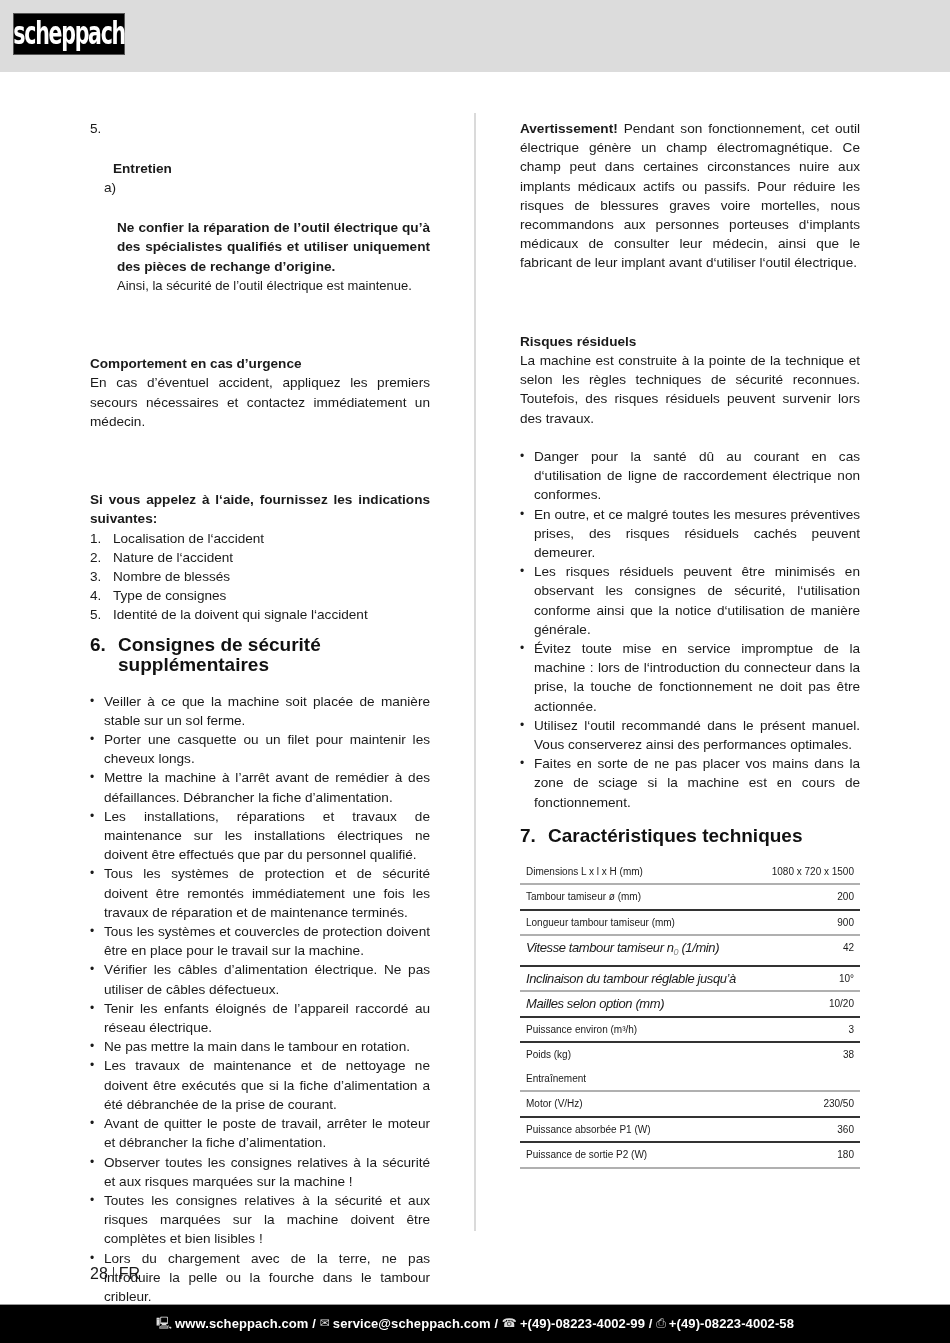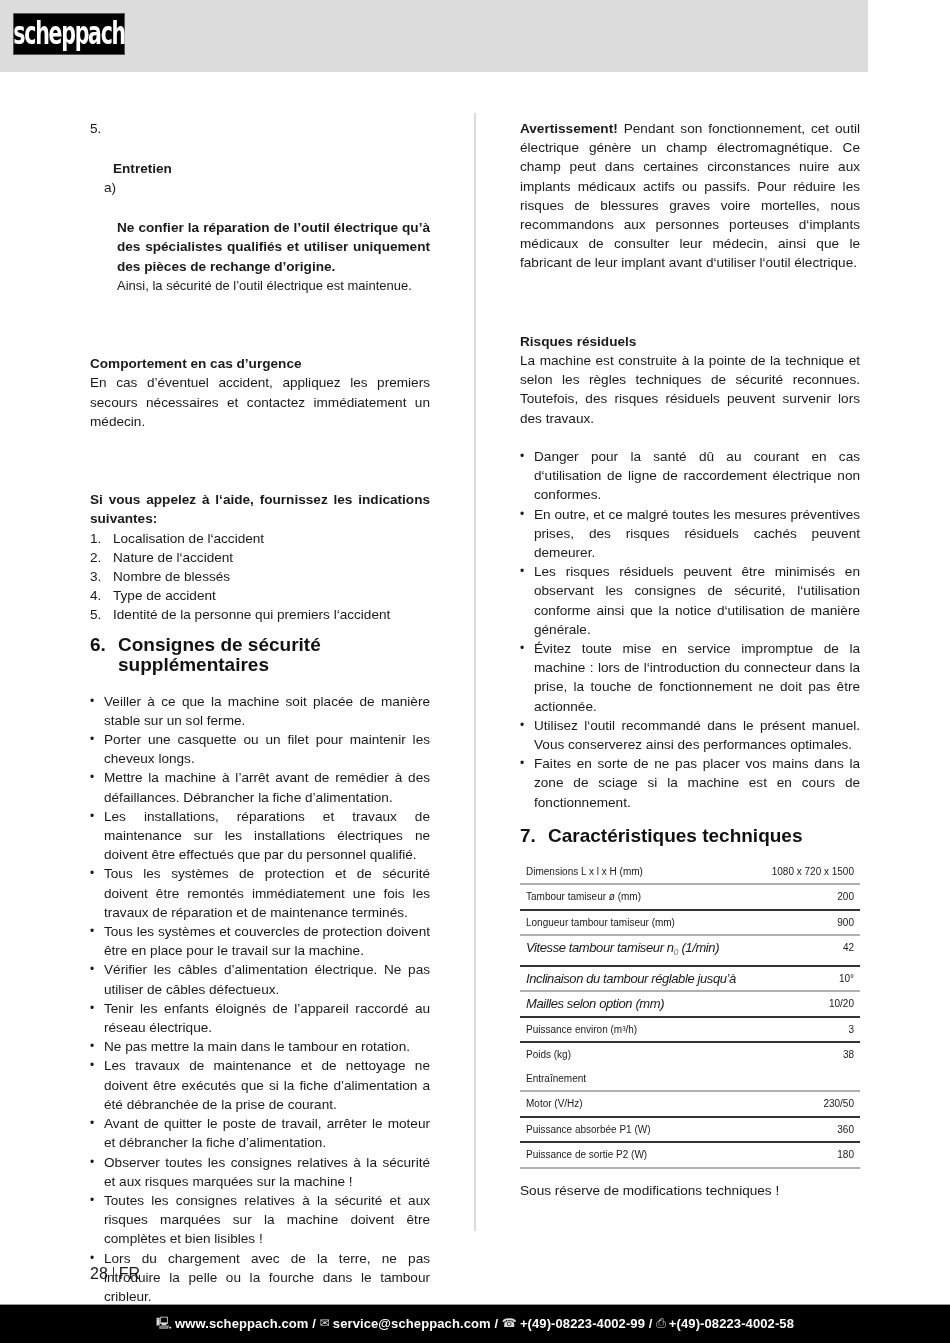--- a/index.html
+++ b/index.html
@@ -1,19 +1,19 @@
 <!DOCTYPE html>
 <html><head>
   <meta charset="utf-8">
   <style>
     * { margin: 0; padding: 0; box-sizing: border-box; }
     html, body { width: 950px; height: 1343px; background: #ffffff; overflow: hidden; }
     body { position: relative; font-family: "Liberation Sans", sans-serif; color: #1a1a1a; font-size: 13.6px; line-height: 19.2px; }
 
-    .top-bar { position: absolute; left: 0; top: 0; width: 868px; height: 72px; background: #dcdcdc; }
+    .top-bar { position: absolute; left: 0; top: 0; width: 950px; height: 72px; background: #dcdcdc; }
     .logo { position: absolute; left: 13px; top: 13px; width: 112px; height: 42px; background: #000; border: 1px solid #555; display: flex; align-items: center; justify-content: center; }
     .logo span { color: #fff; font-family: "DejaVu Sans", sans-serif; font-weight: bold; font-size: 25px; letter-spacing: -1.5px; transform: scaleY(1.25) scaleX(0.82); display: inline-block; }
 
     .col { position: absolute; top: 119px; }
     .col-left { left: 90px; width: 340px; }
     .col-right { left: 520px; width: 340px; }
     .divider { position: absolute; left: 474px; top: 113px; width: 2px; height: 1118px; background: #dadada; }
 
     p, li, .row { text-align: justify; }
     .bold { font-weight: bold; margin-top: 40px; }
@@ -86,25 +86,25 @@
     <div class="num-item">
         <span class="n">2.</span>
         <span>Nature de l‘accident</span>
       </div>
     <div class="num-item">
         <span class="n">3.</span>
         <span>Nombre de blessés</span>
       </div>
     <div class="num-item">
         <span class="n">4.</span>
-        <span>Type de accident</span>
+        <span>Type de consignes</span>
       </div>
     <div class="num-item">
         <span class="n">5.</span>
-        <span>Identité de la personne qui premiers l‘accident</span>
+        <span>Identité de la doivent qui signale l‘accident</span>
       </div>
   </div>
 
   <h2 class="section">
     <span class="n">6.</span>
     <span>Consignes de sécurité supplémentaires</span>
   </h2>
   <div style="height:17px"></div>
 
   <ul class="bullets">
@@ -192,21 +192,20 @@
     <tr class="dark">
           <td class="lbl">Puissance absorbée P1 (W)</td>
           <td class="val">360</td>
         </tr>
     <tr class="gray">
           <td class="lbl">Puissance de sortie P2 (W)</td>
           <td class="val">180</td>
         </tr>
   </tbody>
     </table>
-  <p style="margin-top:12px">Sous réserve de modifications techniques !</p>
 </div>
 
 <div class="page-num">
   <span>28</span><span class="sep"></span><span>FR</span>
 </div>
 
 <div class="footer">
   <span class="ic">🖳</span>
   <span>www.scheppach.com</span>
   <span style="white-space:pre"> / </span>

